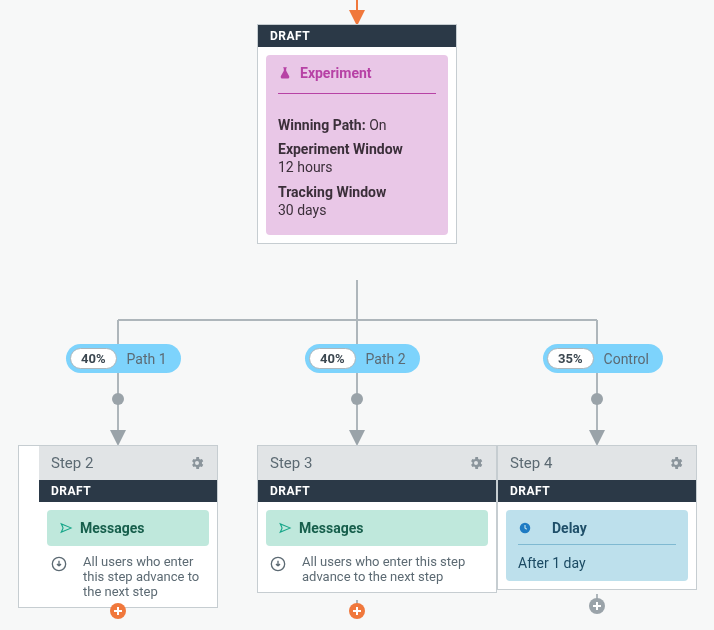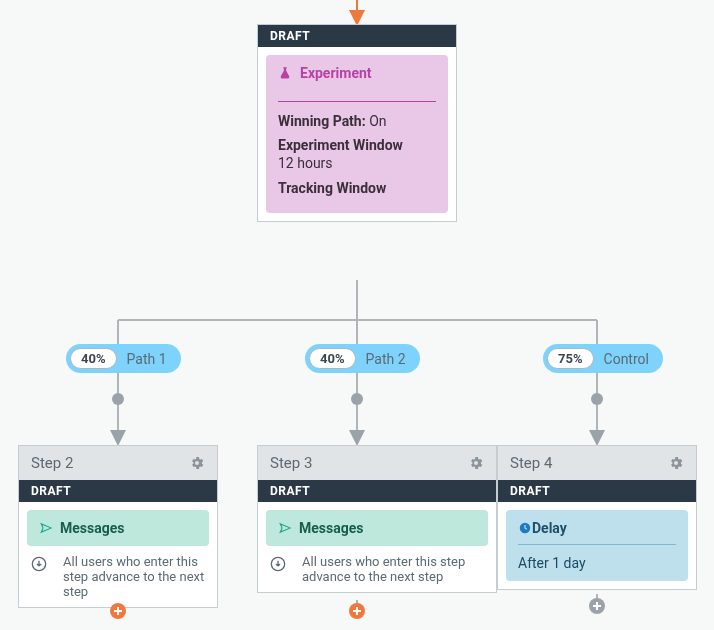--- a/index.html
+++ b/index.html
@@ -61,27 +61,27 @@
   .section {
     border-radius: 4px;
     padding: 10px 12px;
     font-size: 14px;
   }
   .section.experiment { background: var(--pink-bg); color: #5a2b55; }
   .section.experiment .sec-title {
     display: flex; align-items: center; gap: 8px;
     font-weight: 700; color: var(--pink-accent);
     border-bottom: 1px solid var(--pink-accent);
-    padding-bottom: 20px; margin-bottom: 10px;
+    padding-bottom: 12px; margin-bottom: 22px;
   }
   .section.messages { background: var(--teal-bg); color: #124b3d; display:flex; align-items:center; gap:7px; }
   .section.messages .sec-title { font-weight: 700; color: #175f4c; }
   .section.delay { background: var(--blue-bg); color: #1b4a63; }
   .section.delay .sec-title {
-    display:flex; align-items:center; gap:0;
+    display:flex; align-items:center; gap:20px;
     font-weight:700; color:#1f4f69;
     border-bottom:1px solid #7fb9d1;
     padding-bottom:8px; margin-bottom:10px;
   }
 
   .kv { margin: 6px 0; line-height: 1.3; color:#3b2f3a; }
   .kv .k { font-weight: 700; }
   .kv .v { }
 
   .advance-row {
@@ -167,43 +167,44 @@
       <div class="kv">
         <span class="k">Winning Path:</span>
         <span class="v">On</span>
       </div>
       <div class="kv">
         <div class="k">Experiment Window</div>
         <div class="v">12 hours</div>
       </div>
       <div class="kv">
         <div class="k">Tracking Window</div>
+        <div class="v">30 days</div>
       </div>
     </div>
   </div>
 </div>
 
 <div class="path-pill" style="left:66px; top:344px;">
   <span class="pct">40%</span>
   <span>Path 1</span>
 </div>
 <div class="path-pill" style="left:305px; top:344px;">
   <span class="pct">40%</span>
   <span>Path 2</span>
 </div>
 <div class="path-pill" style="left:543px; top:344px;">
-  <span class="pct">75%</span>
+  <span class="pct">35%</span>
   <span>Control</span>
 </div>
 
 <div class="node-dot" style="left:112px; top:393px;"></div>
 <div class="node-dot" style="left:351px; top:393px;"></div>
 <div class="node-dot" style="left:591px; top:393px;"></div>
 
-<div class="canvas-card" style="left:18px; top:445px; width:200px;">
+<div class="canvas-card" style="left:18px; top:445px; width:200px;padding-left:20px;">
   <div class="card-head">
     <span>Step 2</span>
     <svg class="gear" viewBox="0 0 24 24" fill="currentColor">
         <path d="M19.4 13a7.5 7.5 0 000-2l2-1.6-2-3.4-2.4.9a7.5 7.5 0 00-1.7-1L15 3h-4l-.3 2.9a7.5 7.5 0 00-1.7 1l-2.4-.9-2 3.4L6.6 11a7.5 7.5 0 000 2l-2 1.6 2 3.4 2.4-.9a7.5 7.5 0 001.7 1L11 21h4l.3-2.9a7.5 7.5 0 001.7-1l2.4.9 2-3.4zM12 15a3 3 0 113-3 3 3 0 01-3 3z"></path>
       </svg>
   </div>
   <div class="draft-band">DRAFT</div>
   <div class="card-body">
     <div class="section messages">
       <svg width="14" height="14" viewBox="0 0 24 24" fill="#17a689">

